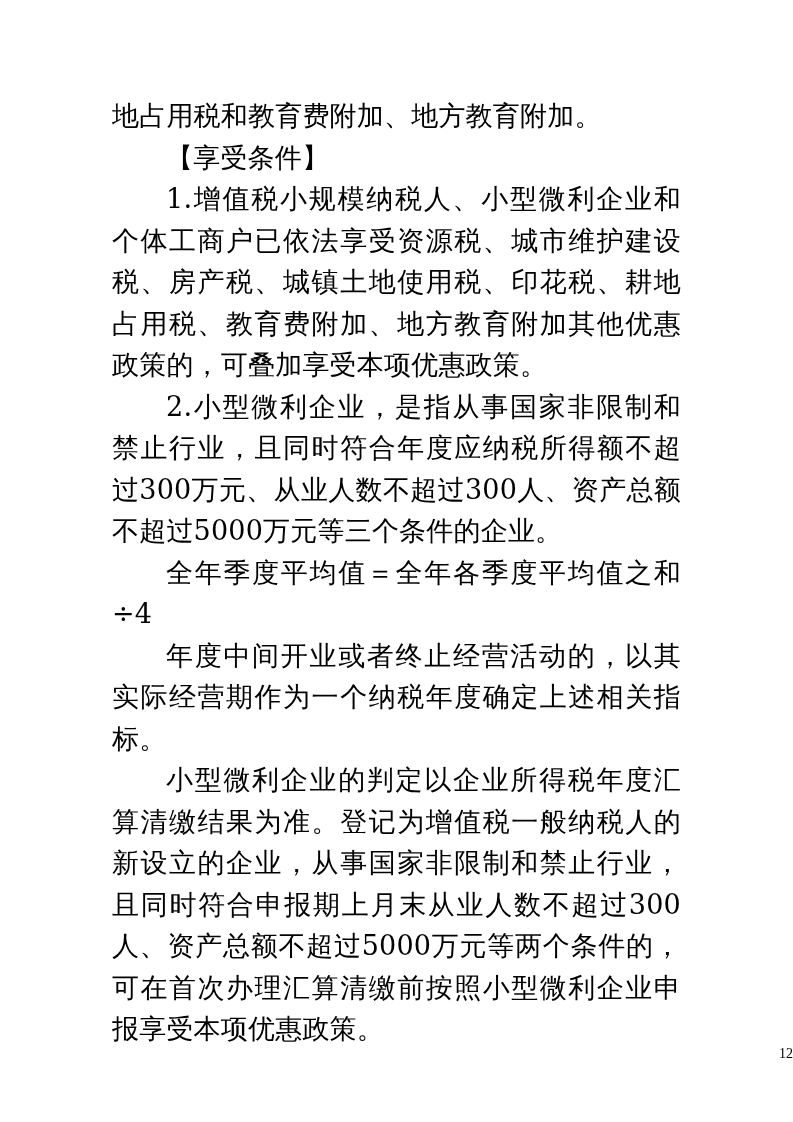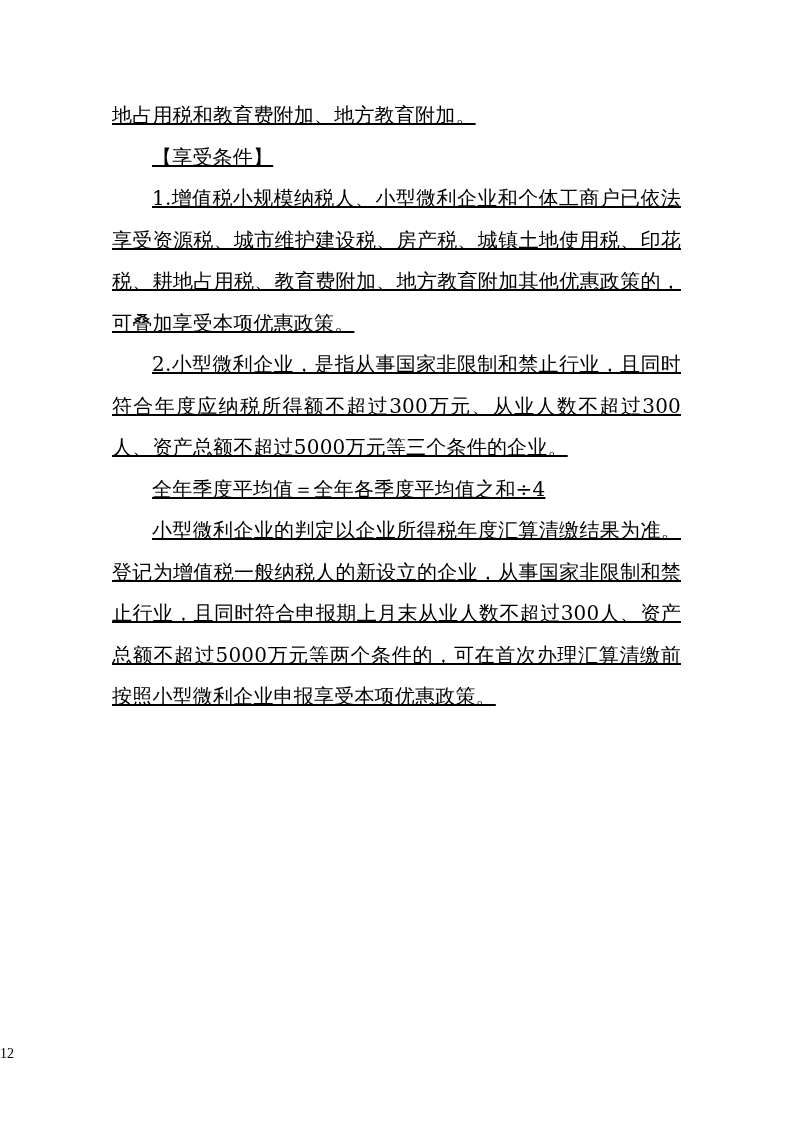--- a/index.html
+++ b/index.html
@@ -16,56 +16,56 @@
     overflow: hidden;
   }
   .page {
     width: 793px;
     height: 1122px;
     box-sizing: border-box;
     padding: 95px 112px 0 112px;
     position: relative;
   }
   .doc-body {
-    font-size: 20px;
+    font-size: 27px;
     line-height: 41.5px;
     text-align: justify;
     text-justify: inter-ideograph;
     letter-spacing: 0.2px;
-    text-decoration: underline;
   }
   .para {
     margin: 0;
     text-indent: 2em;
     text-align: justify;
     text-justify: inter-ideograph;
   }
   .para.noindent {
     text-indent: 0;
   }
   .para.bracket {
     text-indent: 2em;
   }
   .page-number {
     position: absolute;
     left: 0;
     right: 0;
     bottom: 60px;
-    text-align: left;
+    text-align: right;
     font-family: "Liberation Serif", "DejaVu Serif", serif;
     font-size: 14px;
     color: #000000;
   }
 </style>
 </head>
 <body>
 
 <div class="page">
   <div class="doc-body">
     <p class="para noindent">地占用税和教育费附加、地方教育附加。</p>
     <p class="para bracket">【享受条件】</p>
     <p class="para">1.增值税小规模纳税人、小型微利企业和个体工商户已依法享受资源税、城市维护建设税、房产税、城镇土地使用税、印花税、耕地占用税、教育费附加、地方教育附加其他优惠政策的，可叠加享受本项优惠政策。</p>
     <p class="para">2.小型微利企业，是指从事国家非限制和禁止行业，且同时符合年度应纳税所得额不超过300万元、从业人数不超过300人、资产总额不超过5000万元等三个条件的企业。</p>
     <p class="para">全年季度平均值＝全年各季度平均值之和÷4</p>
+    <p class="para">年度中间开业或者终止经营活动的，以其实际经营期作为一个纳税年度确定上述相关指标。</p>
     <p class="para">小型微利企业的判定以企业所得税年度汇算清缴结果为准。登记为增值税一般纳税人的新设立的企业，从事国家非限制和禁止行业，且同时符合申报期上月末从业人数不超过300人、资产总额不超过5000万元等两个条件的，可在首次办理汇算清缴前按照小型微利企业申报享受本项优惠政策。</p>
   </div>
   <div class="page-number">12</div>
 </div>
 
 </body></html>

